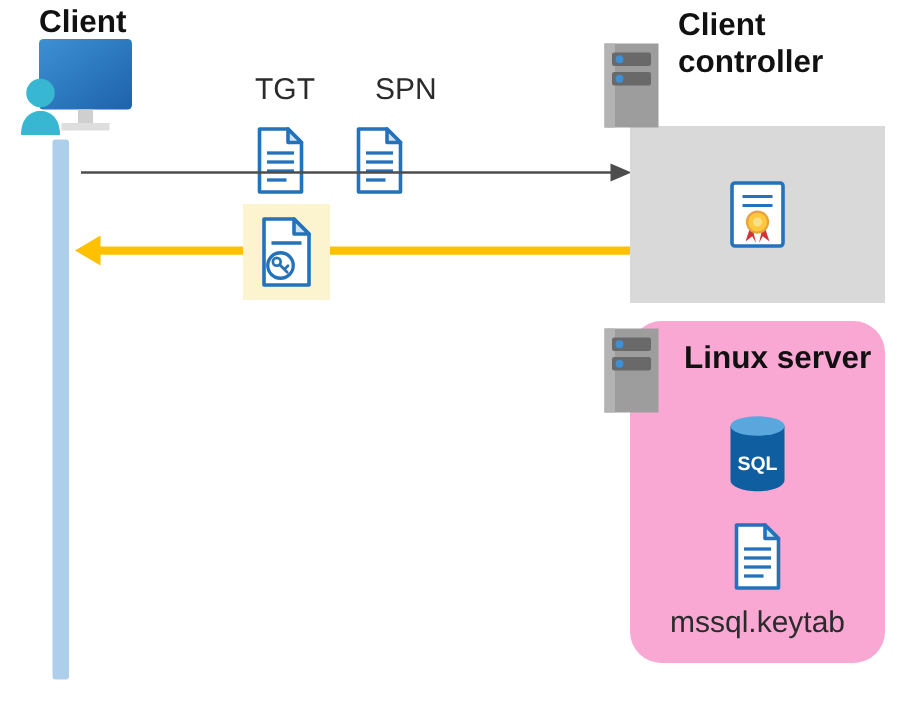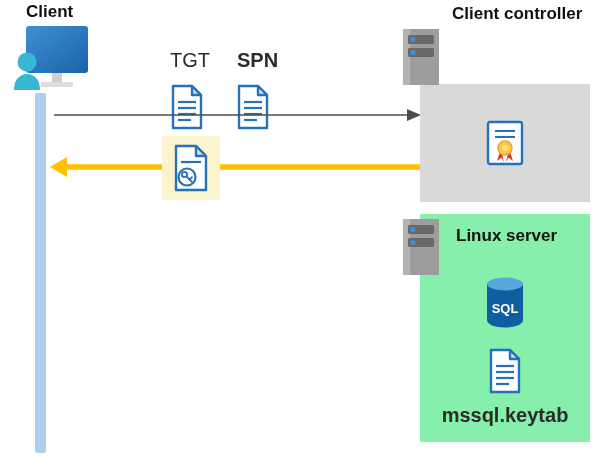--- a/index.html
+++ b/index.html
@@ -1,47 +1,47 @@
 <!DOCTYPE html>
 <html><head>
 <meta charset="utf-8">
 <style>
   html,body{margin:0;padding:0;background:#ffffff;}
   #stage{
     position:relative;width:600px;height:468px;background:#ffffff;
     font-family:"Liberation Sans",sans-serif;overflow:hidden;
   }
   .abs{position:absolute;}
-  .title{font-weight:bold;font-size:17px;color:#111;line-height:1.2;}
+  .title{font-weight:bold;font-size:21px;color:#111;line-height:1.2;}
   .plain{font-size:20px;color:#2b2b2b;}
   #client-label{left:26px;top:2px;}
   #client-icon{left:14px;top:24px;width:76px;height:72px;}
   #timeline-bar{left:35px;top:93px;width:11px;height:360px;background:#aecfec;border-radius:2px;}
   #tgt-label{left:170px;top:49px;}
-  #spn-label{left:237px;top:49px;font-weight:bold;}
+  #spn-label{left:250px;top:49px;}
   #tgt-doc{left:168px;top:84px;width:38px;height:46px;}
   #spn-doc{left:234px;top:84px;width:38px;height:46px;}
   #request-arrow{left:52px;top:105px;width:370px;height:20px;}
   #ticket-arrow{left:50px;top:155px;width:372px;height:24px;z-index:1;}
   #ticket-highlight{
     left:162px;top:136px;width:58px;height:64px;background:#fcf3cf;z-index:2;
     display:flex;align-items:center;justify-content:center;
   }
   #ticket-doc{width:40px;height:48px;}
   #dc-label{left:452px;top:4px;width:132px;}
   #dc-server-icon{left:402px;top:28px;width:38px;height:58px;z-index:3;}
   #dc-box{left:420px;top:84px;width:170px;height:118px;background:#d9d9d9;
     display:flex;align-items:center;justify-content:center;}
   #cert-icon{width:38px;height:46px;}
-  #linux-box{left:420px;top:214px;width:170px;height:228px;background:#86efac;}
+  #linux-box{left:420px;top:214px;width:170px;height:228px;background:#f9a8d4;border-radius:21px;}
   #linux-server-icon{left:402px;top:218px;width:38px;height:58px;z-index:3;}
   #linux-label{left:36px;top:12px;}
   #sql-icon{left:63px;top:62px;width:44px;height:52px;}
   #keytab-doc{left:66px;top:134px;width:38px;height:46px;}
-  #keytab-label{left:0;top:190px;width:170px;text-align:center;font-weight:bold;}
+  #keytab-label{left:0;top:190px;width:170px;text-align:center;}
 </style>
 </head>
 <body>
 
 <div id="stage">
 
   <div class="abs title" id="client-label">Client</div>
 
   <svg class="abs" id="client-icon" viewBox="0 0 76 72">
     <defs>

